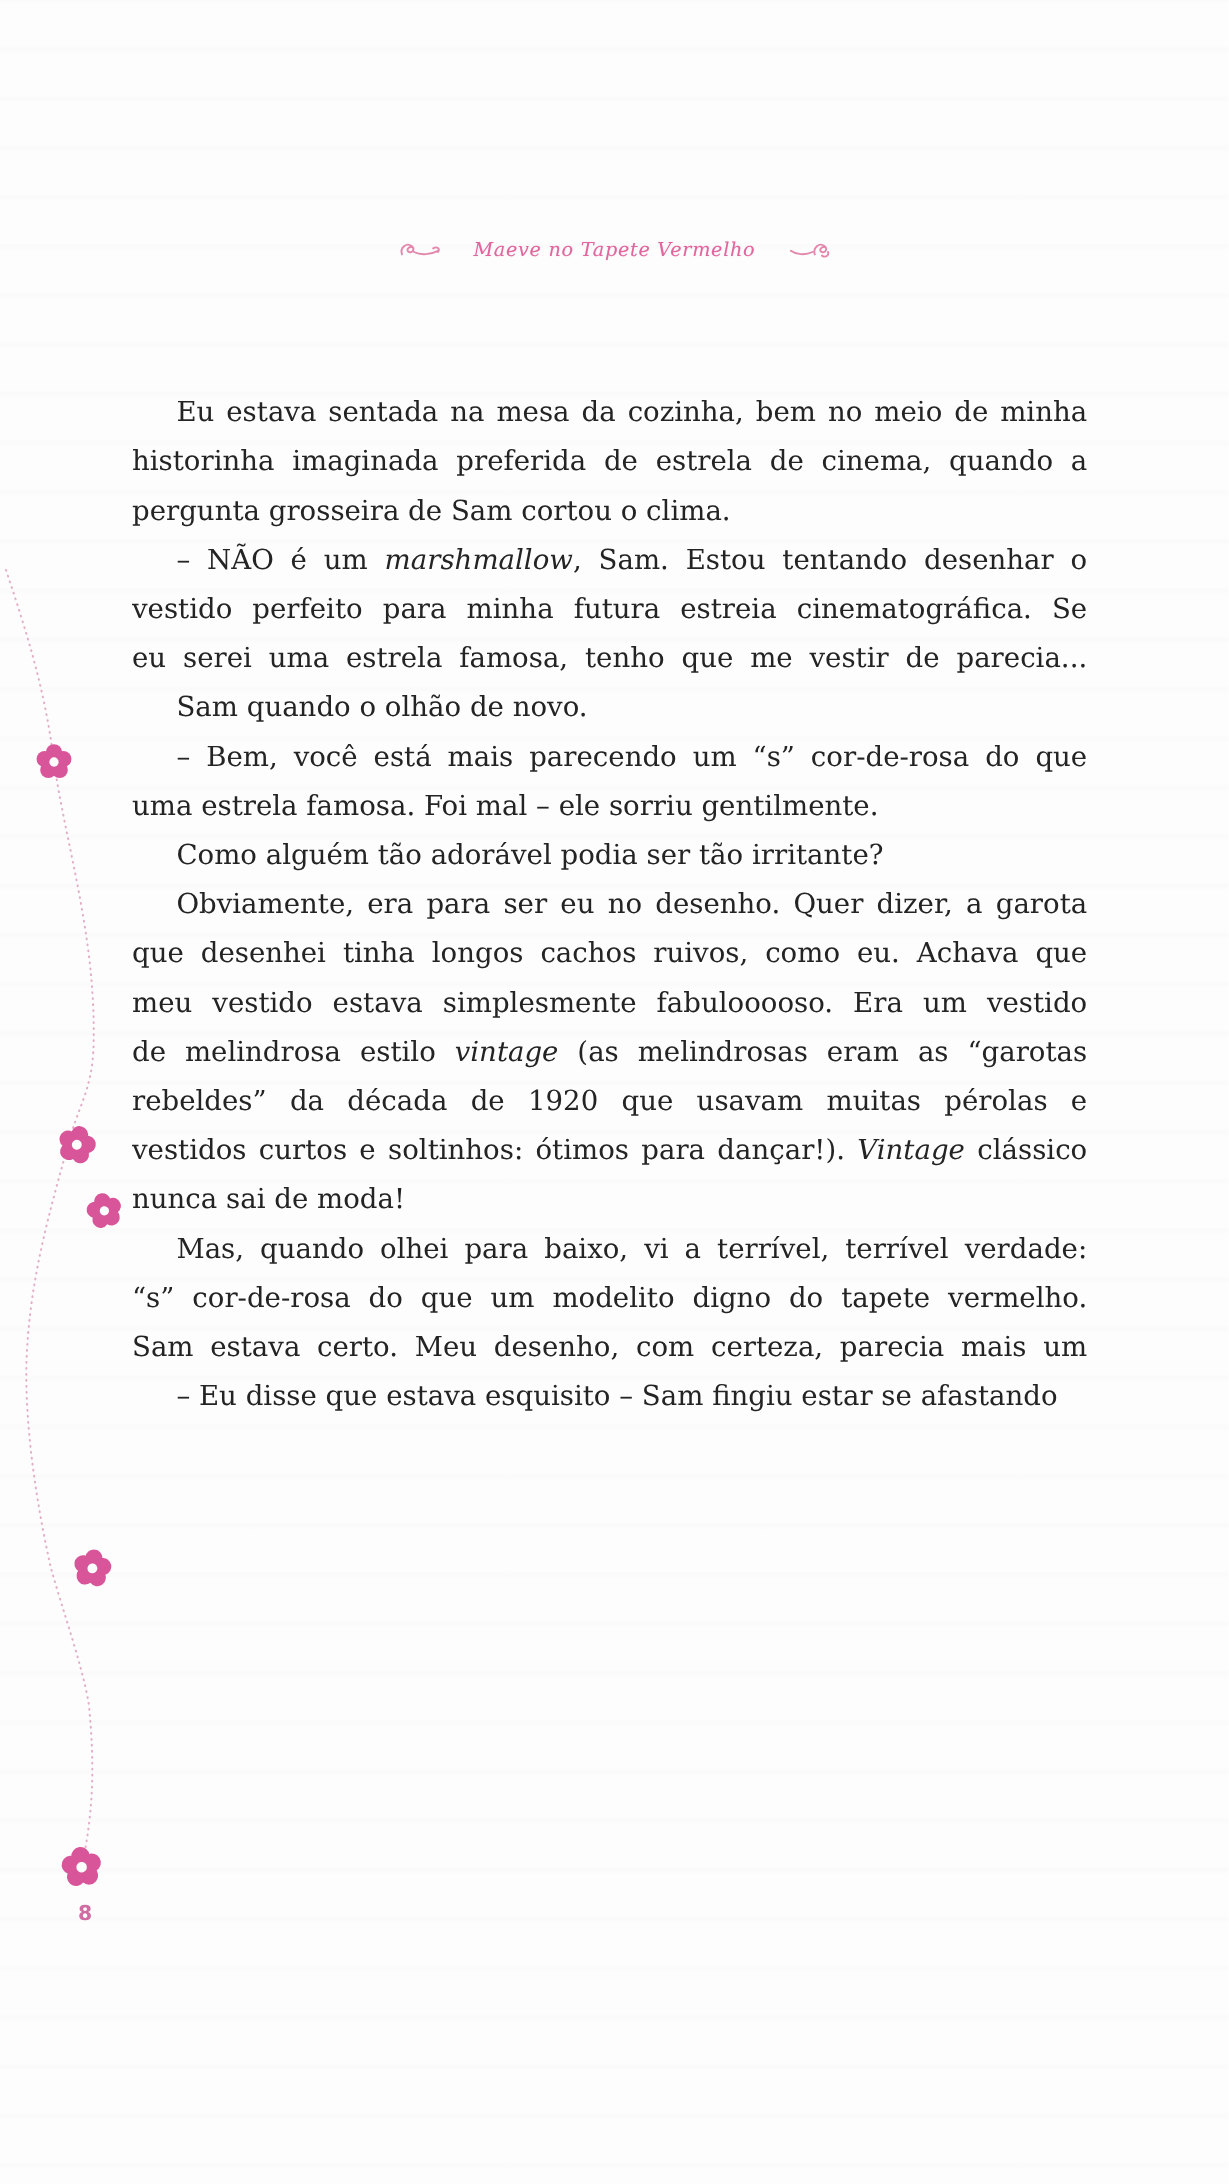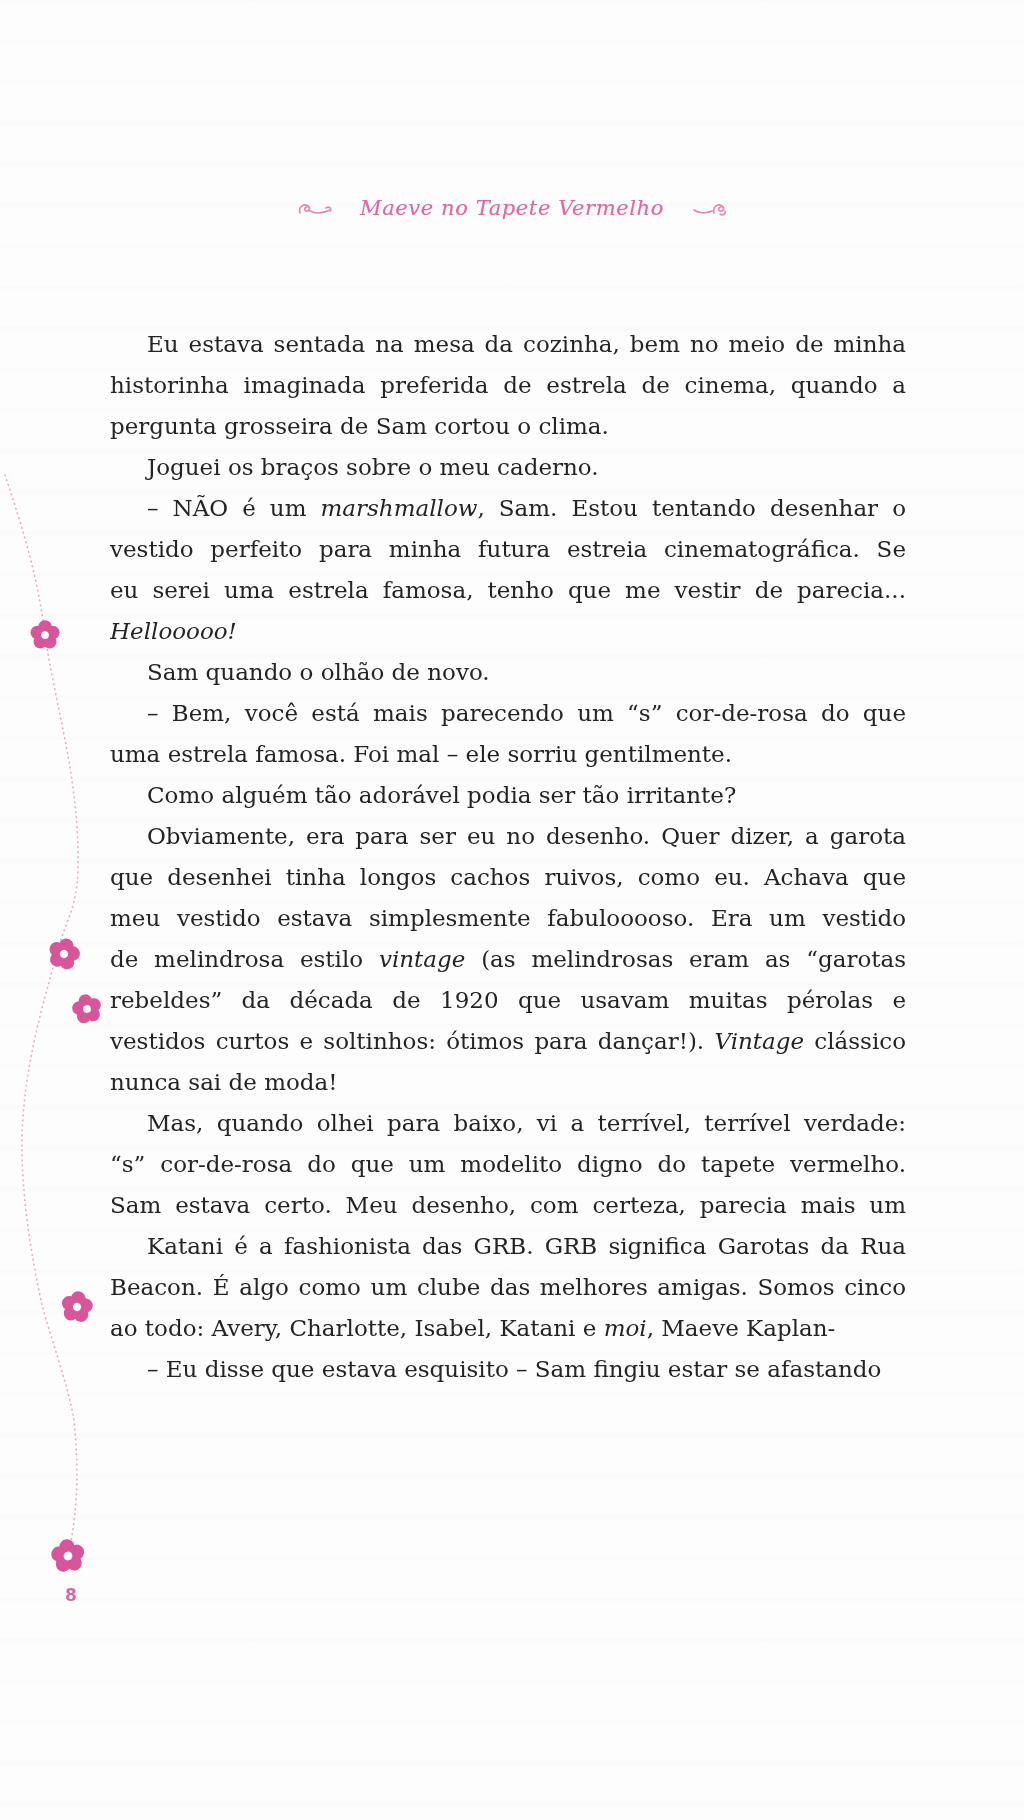--- a/index.html
+++ b/index.html
@@ -12,21 +12,21 @@
     overflow:hidden;
     font-family:"DejaVu Serif","Liberation Serif",serif;
   }
   
   .header{
     position:absolute;top:196px;left:0;width:100%;
     display:flex;justify-content:center;align-items:center;gap:26px;
   }
   .title{
     font-style:italic;
-    font-size:21px;
+    font-size:16px;
     letter-spacing:0.6px;
     color:#e0679e;
     text-shadow:0 0 1px rgba(224,103,158,0.35);
   }
   .ornament svg{display:block;}
   
   .body-text{
     position:absolute;left:110px;top:324px;width:796px;
     color:#242424;
   }
@@ -114,27 +114,23 @@
       </svg>
     </span>
 
   <div class="body-text">
       <div>
         <div class="line indent just">Eu estava sentada na mesa da cozinha, bem no meio de minha</div>
         <div class="line just">historinha imaginada preferida de estrela de cinema, quando a</div>
         <div class="line">pergunta grosseira de Sam cortou o clima.</div>
       </div>
       <div>
-        <div class="line indent">Joguei os braços sobre o meu caderno.</div>
-      </div>
-      <div>
         <div class="line indent just">– NÃO é um <em>marshmallow</em>, Sam. Estou tentando desenhar o</div>
         <div class="line just">vestido perfeito para minha futura estreia cinematográfica. Se</div>
         <div class="line just">eu serei uma estrela famosa, tenho que me vestir de parecia...</div>
-        <div class="line"><em>Hellooooo!</em></div>
       </div>
       <div>
         <div class="line indent">Sam quando o olhão de novo.</div>
       </div>
       <div>
         <div class="line indent just">– Bem, você está mais parecendo um “s” cor-de-rosa do que</div>
         <div class="line">uma estrela famosa. Foi mal – ele sorriu gentilmente.</div>
       </div>
       <div>
         <div class="line indent">Como alguém tão adorável podia ser tão irritante?</div>
@@ -147,24 +143,19 @@
         <div class="line just">rebeldes” da década de 1920 que usavam muitas pérolas e</div>
         <div class="line just">vestidos curtos e soltinhos: ótimos para dançar!). <em>Vintage</em> clássico</div>
         <div class="line">nunca sai de moda!</div>
       </div>
       <div>
         <div class="line indent just">Mas, quando olhei para baixo, vi a terrível, terrível verdade:</div>
         <div class="line just">“s” cor-de-rosa do que um modelito digno do tapete vermelho.</div>
         <div class="line just">Sam estava certo. Meu desenho, com certeza, parecia mais um</div>
       </div>
       <div>
-        <div class="line indent just">Katani é a fashionista das GRB. GRB significa Garotas da Rua</div>
-        <div class="line just">Beacon. É algo como um clube das melhores amigas. Somos cinco</div>
-        <div class="line">ao todo: Avery, Charlotte, Isabel, Katani e <em>moi</em>, Maeve Kaplan-Taylor.</div>
-      </div>
-      <div>
         <div class="line indent">– Eu disse que estava esquisito – Sam fingiu estar se afastando</div>
       </div>
     </div>
 
   <div class="page-number">8</div>
 
 </div>
 
 </body></html>

